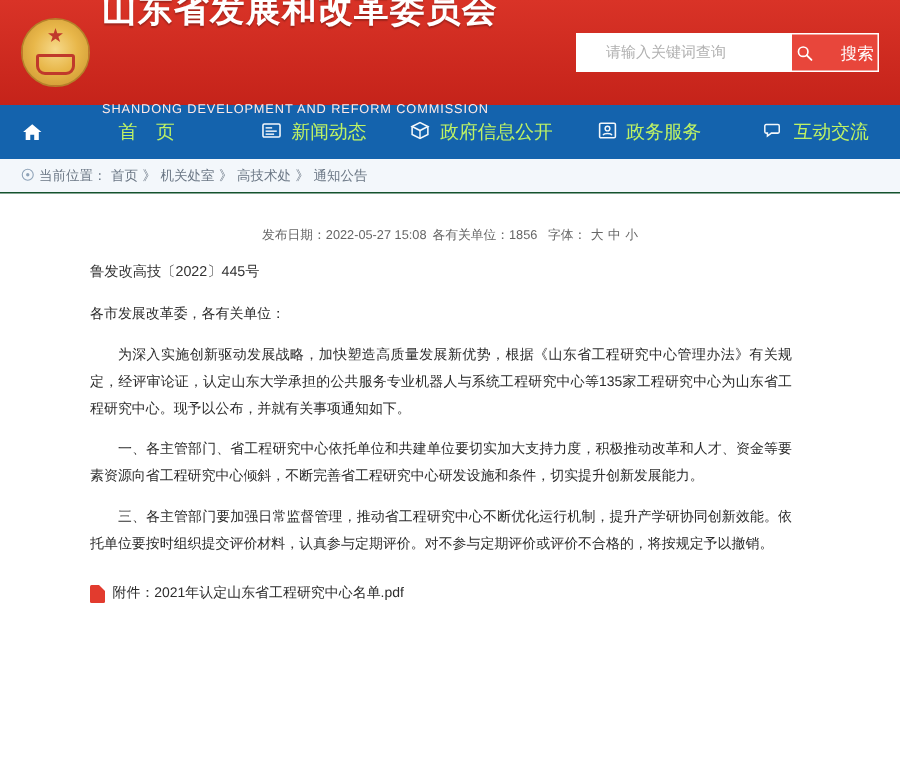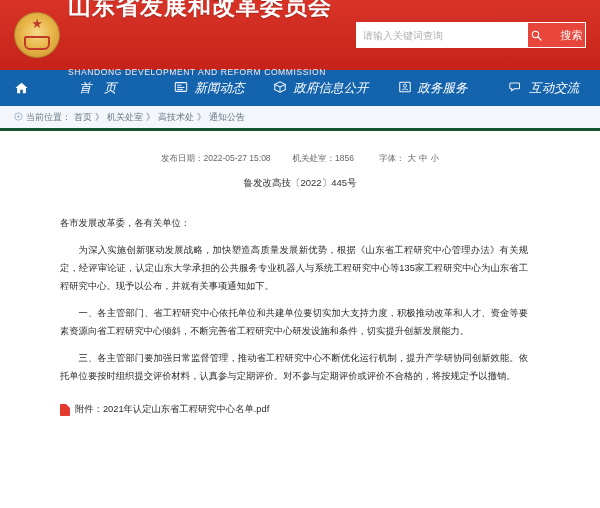--- a/index.html
+++ b/index.html
@@ -84,26 +84,26 @@
     color: #ffe9e6;
   }
   .searchbox {
     position: absolute;
     right: 14px;
     top: 22px;
     display: flex;
     height: 26px;
   }
   .search-input {
-    width: 172px;
+    width: 144px;
     height: 26px;
     border: none;
     outline: none;
     font-size: 10px;
-    padding: 0 7px;
+    padding: 0 20px;
     box-sizing: border-box;
     color: #555;
     background: #fff;
     font-family: "Liberation Sans", sans-serif;
   }
   .search-input::placeholder { color: #b0b0b0; }
   .search-btn {
     width: 58px;
     height: 26px;
     background: #e8463b;
@@ -119,23 +119,22 @@
     cursor: pointer;
   }
   .search-btn svg { display: block; }
 
   
   .nav {
     height: 36px;
     background: #1463ad;
     display: flex;
     align-items: center;
-    color: #ffffff;
+    color: #bef264;
     font-size: 12px;
-    font-style: italic;
   }
   .nav-home {
     width: 42px;
     display: flex;
     align-items: center;
     justify-content: center;
   }
   .nav-item {
     flex: 1 1 0;
     display: flex;
@@ -146,21 +145,21 @@
     cursor: pointer;
     white-space: nowrap;
   }
   .nav-item .nav-label { font-size: 12.5px; }
   .nav-ico { opacity: .95; display: block; }
 
   
   .crumb {
     height: 22px;
     background: #f3f7fb;
-    border-bottom: 3px solid #14532d;
+    border-bottom: 1px solid #14532d;
     display: flex;
     align-items: center;
     padding-left: 14px;
     font-size: 9px;
     color: #6b7785;
     gap: 3px;
   }
   .crumb a { color: #6b7785; text-decoration: none; }
 
   
@@ -174,31 +173,31 @@
     font-weight: bold;
     color: #14509e;
     line-height: 20px;
     margin: 4px 0 16px 0;
     font-family: "Liberation Sans", sans-serif;
   }
   .meta {
     display: flex;
     justify-content: center;
     align-items: center;
-    gap: 22px;
+    gap: 4px;
     font-size: 8.5px;
     color: #666;
     padding-bottom: 6px;
   }
   .meta .fontsizes span { margin-left: 3px; cursor: pointer; }
   .docnum {
-    text-align: center;
+    text-align: left;
     font-size: 9.5px;
     color: #333;
-    margin: 6px 0 24px 0;
+    margin: 6px 0 12px 0;
   }
   .body-text p {
     font-size: 9.3px;
     line-height: 18px;
     color: #2b2b2b;
     margin: 0 12px 9px 0;
     text-align: justify;
   }
   .indent { text-indent: 2em; }
   .attach {
@@ -318,21 +317,21 @@
     <a href="#">通知公告</a>
   </div>
 
   <div class="article">
 
     <div class="meta">
       <div>
         <span>发布日期：</span><span>2022-05-27 15:08</span>
       </div>
       <div>
-        <span>机关处室：</span><span>1856</span>
+        <span>各有关单位：</span><span>1856</span>
       </div>
       <div class="fontsizes">
         <span>字体：</span><span>大</span><span>中</span><span>小</span>
       </div>
     </div>
 
     <div class="docnum">鲁发改高技〔2022〕445号</div>
 
     <div class="body-text">
       <p>各市发展改革委，各有关单位：</p>

